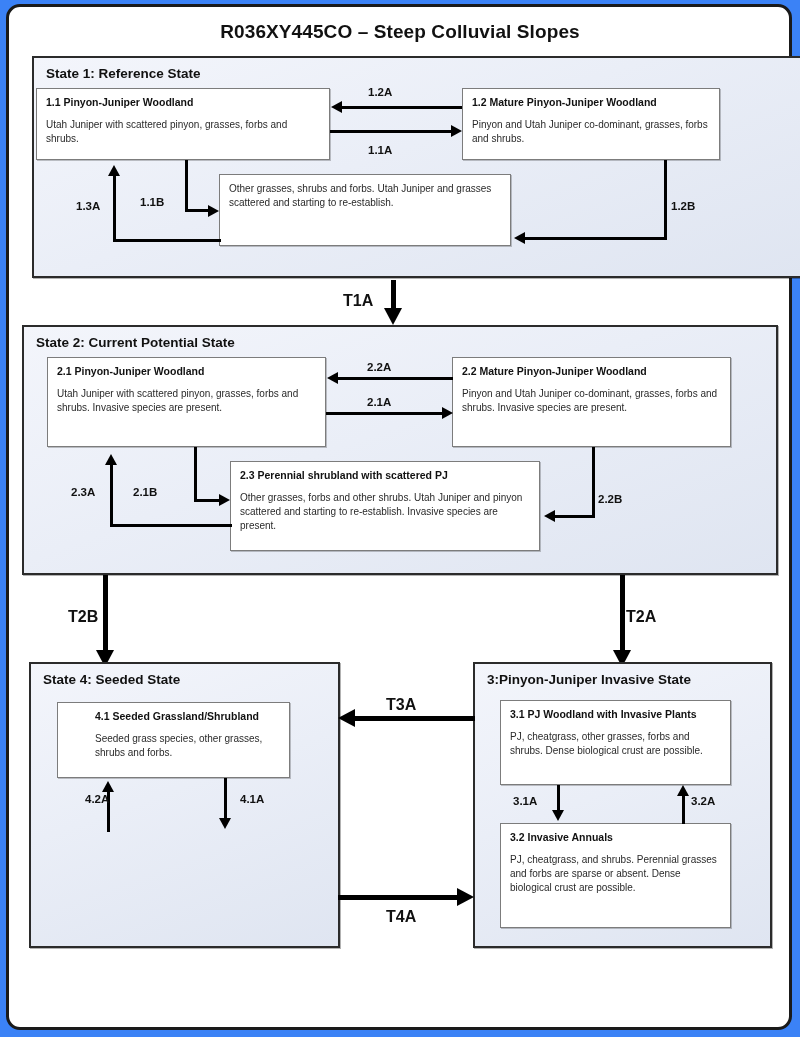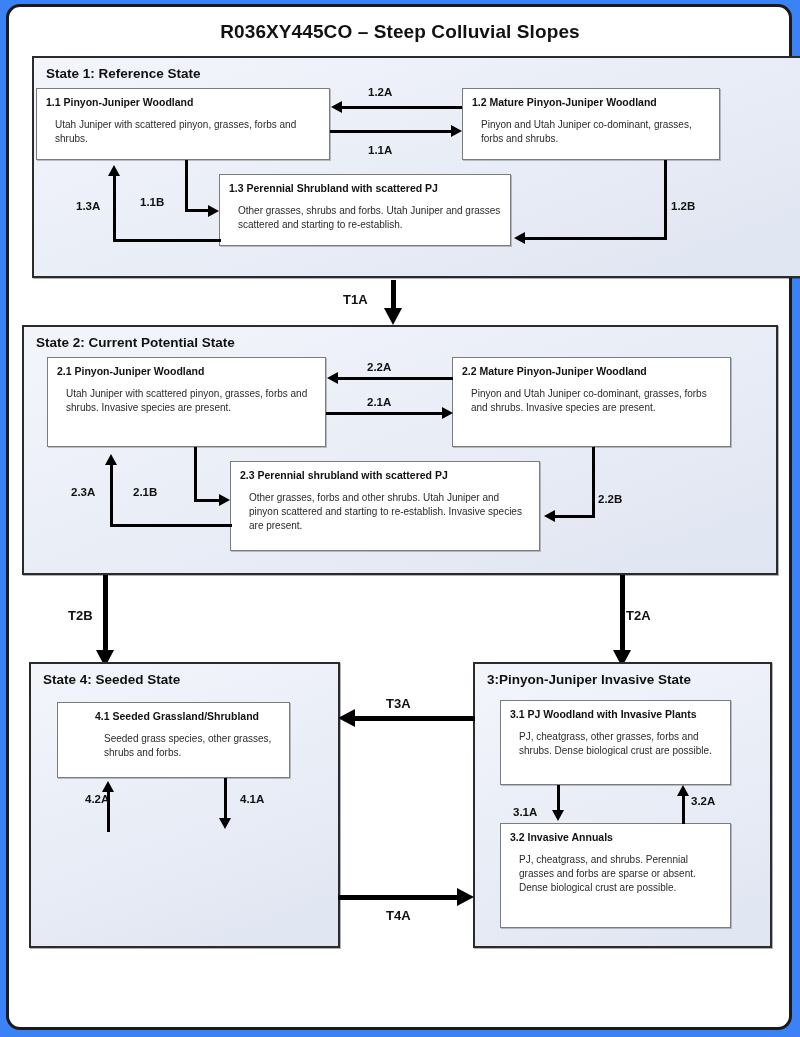--- a/index.html
+++ b/index.html
@@ -77,21 +77,20 @@
     font-weight: bold;
     color: #111111;
     line-height: 1.25;
     margin-bottom: 9px;
   }
   .phase-desc {
     font-size: 10px;
     color: #2a2a2a;
     line-height: 1.38;
     white-space: pre-line;
-    margin-left: 9px;
   }
 
   
   .ln {
     position: absolute;
     background: #000000;
   }
   .ln-h { height: 3px; }
   .ln-v { width: 3px; }
   .ln-thick-h { height: 5px; }
@@ -113,21 +112,21 @@
   .ah-big-r { border-top: 9px solid transparent; border-bottom: 9px solid transparent; border-left: 17px solid #000; }
 
   .arrow-label {
     position: absolute;
     font-size: 11.5px;
     font-weight: bold;
     color: #111111;
     white-space: nowrap;
   }
   .arrow-label.big {
-    font-size: 13px;
+    font-size: 16px;
   }
 </style>
 </head>
 <body>
 
 <div id="page">
 
   <div class="outer-frame"></div>
 
   <div class="diagram-title">R036XY445CO – Steep Colluvial Slopes</div>
@@ -140,21 +139,20 @@
     <div class="phase-title">1.1 Pinyon-Juniper Woodland</div>
     <div class="phase-desc">Utah Juniper with scattered pinyon, grasses, forbs and shrubs.</div>
   </div>
 
   <div class="phase-box" style="left:462px; top:88px; width:258px; height:72px;">
     <div class="phase-title">1.2 Mature Pinyon-Juniper Woodland</div>
     <div class="phase-desc">Pinyon and Utah Juniper co-dominant, grasses, forbs and shrubs.</div>
   </div>
 
   <div class="phase-box" style="left:219px; top:174px; width:292px; height:72px;">
-    <div class="phase-title">1.3 Perennial Shrubland with scattered PJ</div>
     <div class="phase-desc">Other grasses, shrubs and forbs.  Utah Juniper and grasses scattered and starting to re-establish.</div>
   </div>
 
   <div class="ln ln-h" style="left:342px; top:106px; width:120px;"></div>
   <div class="ah ah-l" style="left:331px; top:101px;"></div>
   <div class="arrow-label" style="left:368px; top:86px;">1.2A</div>
 
   <div class="ln ln-h" style="left:330px; top:130px; width:121px;"></div>
   <div class="ah ah-r" style="left:451px; top:125px;"></div>
   <div class="arrow-label" style="left:368px; top:144px;">1.1A</div>
@@ -255,21 +253,21 @@
     <div class="phase-desc">PJ, cheatgrass, other grasses, forbs and shrubs.  Dense biological crust are possible.</div>
   </div>
 
   <div class="phase-box" style="left:500px; top:823px; width:231px; height:105px;">
     <div class="phase-title">3.2 Invasive  Annuals</div>
     <div class="phase-desc">PJ, cheatgrass,  and shrubs.  Perennial grasses and forbs are sparse or absent. Dense biological crust are possible.</div>
   </div>
 
   <div class="ln ln-v" style="left:557px; top:785px; height:28px;"></div>
   <div class="ah ah-d" style="left:552px; top:810px;"></div>
-  <div class="arrow-label" style="left:513px; top:795px;margin-top:11px;">3.1A</div>
+  <div class="arrow-label" style="left:513px; top:795px;">3.1A</div>
 
   <div class="ln ln-v" style="left:682px; top:796px; height:28px;"></div>
   <div class="ah ah-u" style="left:677px; top:785px;"></div>
   <div class="arrow-label" style="left:691px; top:795px;">3.2A</div>
 
   <div class="ln ln-thick-h" style="left:355px; top:716px; width:120px;"></div>
   <div class="ah ah-big-l" style="left:338px; top:709px;"></div>
   <div class="arrow-label big" style="left:386px; top:696px;">T3A</div>
 
   <div class="ln ln-thick-h" style="left:338px; top:895px; width:120px;"></div>

